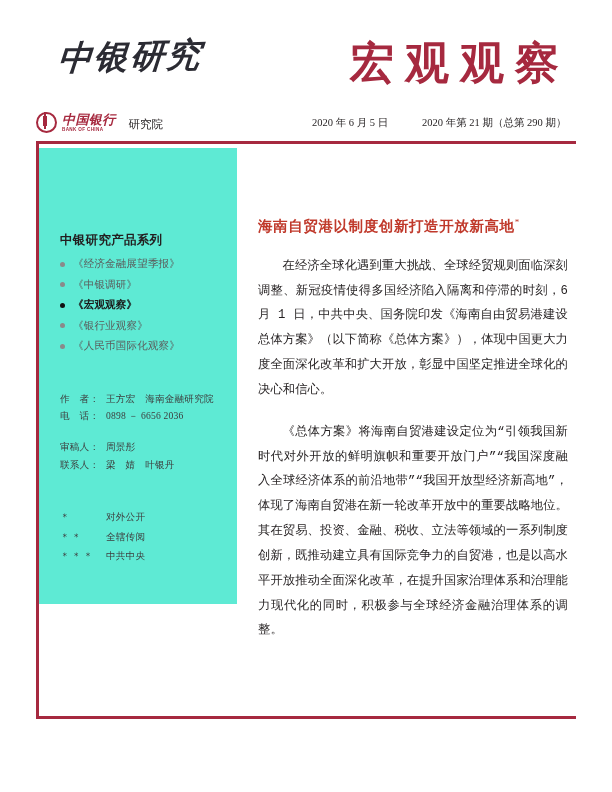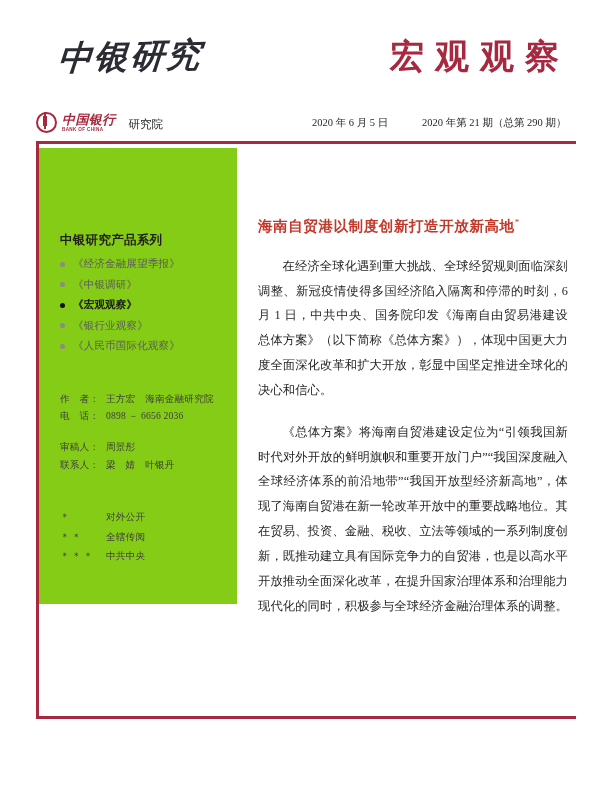--- a/index.html
+++ b/index.html
@@ -42,21 +42,21 @@
     letter-spacing: 2px;
     color: #2b2b33;
     transform: skewX(-6deg) rotate(-1.6deg);
     white-space: nowrap;
   }
   .journal-title {
     position: absolute;
     right: 6px;
     top: 6px;
     font-family: "Liberation Serif", "DejaVu Serif", serif;
-    font-size: 34px;
+    font-size: 44px;
     font-weight: 700;
     color: #a6293f;
     letter-spacing: 11px;
     white-space: nowrap;
   }
 
   
   .infobar {
     position: absolute;
     left: 36px;
@@ -164,21 +164,21 @@
     background: #a6293f;
   }
 
   
   .sidebar {
     position: absolute;
     left: 39px;
     top: 148px;
     width: 198px;
     height: 456px;
-    background: #84cc16;
+    background: #5eead4;
   }
   .sidebar-inner {
     position: absolute;
     left: 21px;
     top: 0;
     width: 170px;
   }
   .sb-heading {
     font-size: 12.5px;
     font-weight: 700;
@@ -258,20 +258,21 @@
   }
   .para {
     font-size: 12.3px;
     line-height: 2.02;
     color: #231f20;
     text-align: justify;
     text-justify: inter-ideograph;
     text-indent: 2em;
     margin-top: 16px;
     letter-spacing: 0.1px;
+    font-family: Liberation Mono, monospace;
   }
   .para + .para { margin-top: 17px; }
 </style>
 </head>
 <body>
 
 <div class="page">
 
   <div class="masthead">
     <div class="brush-logo">中银研究</div>

